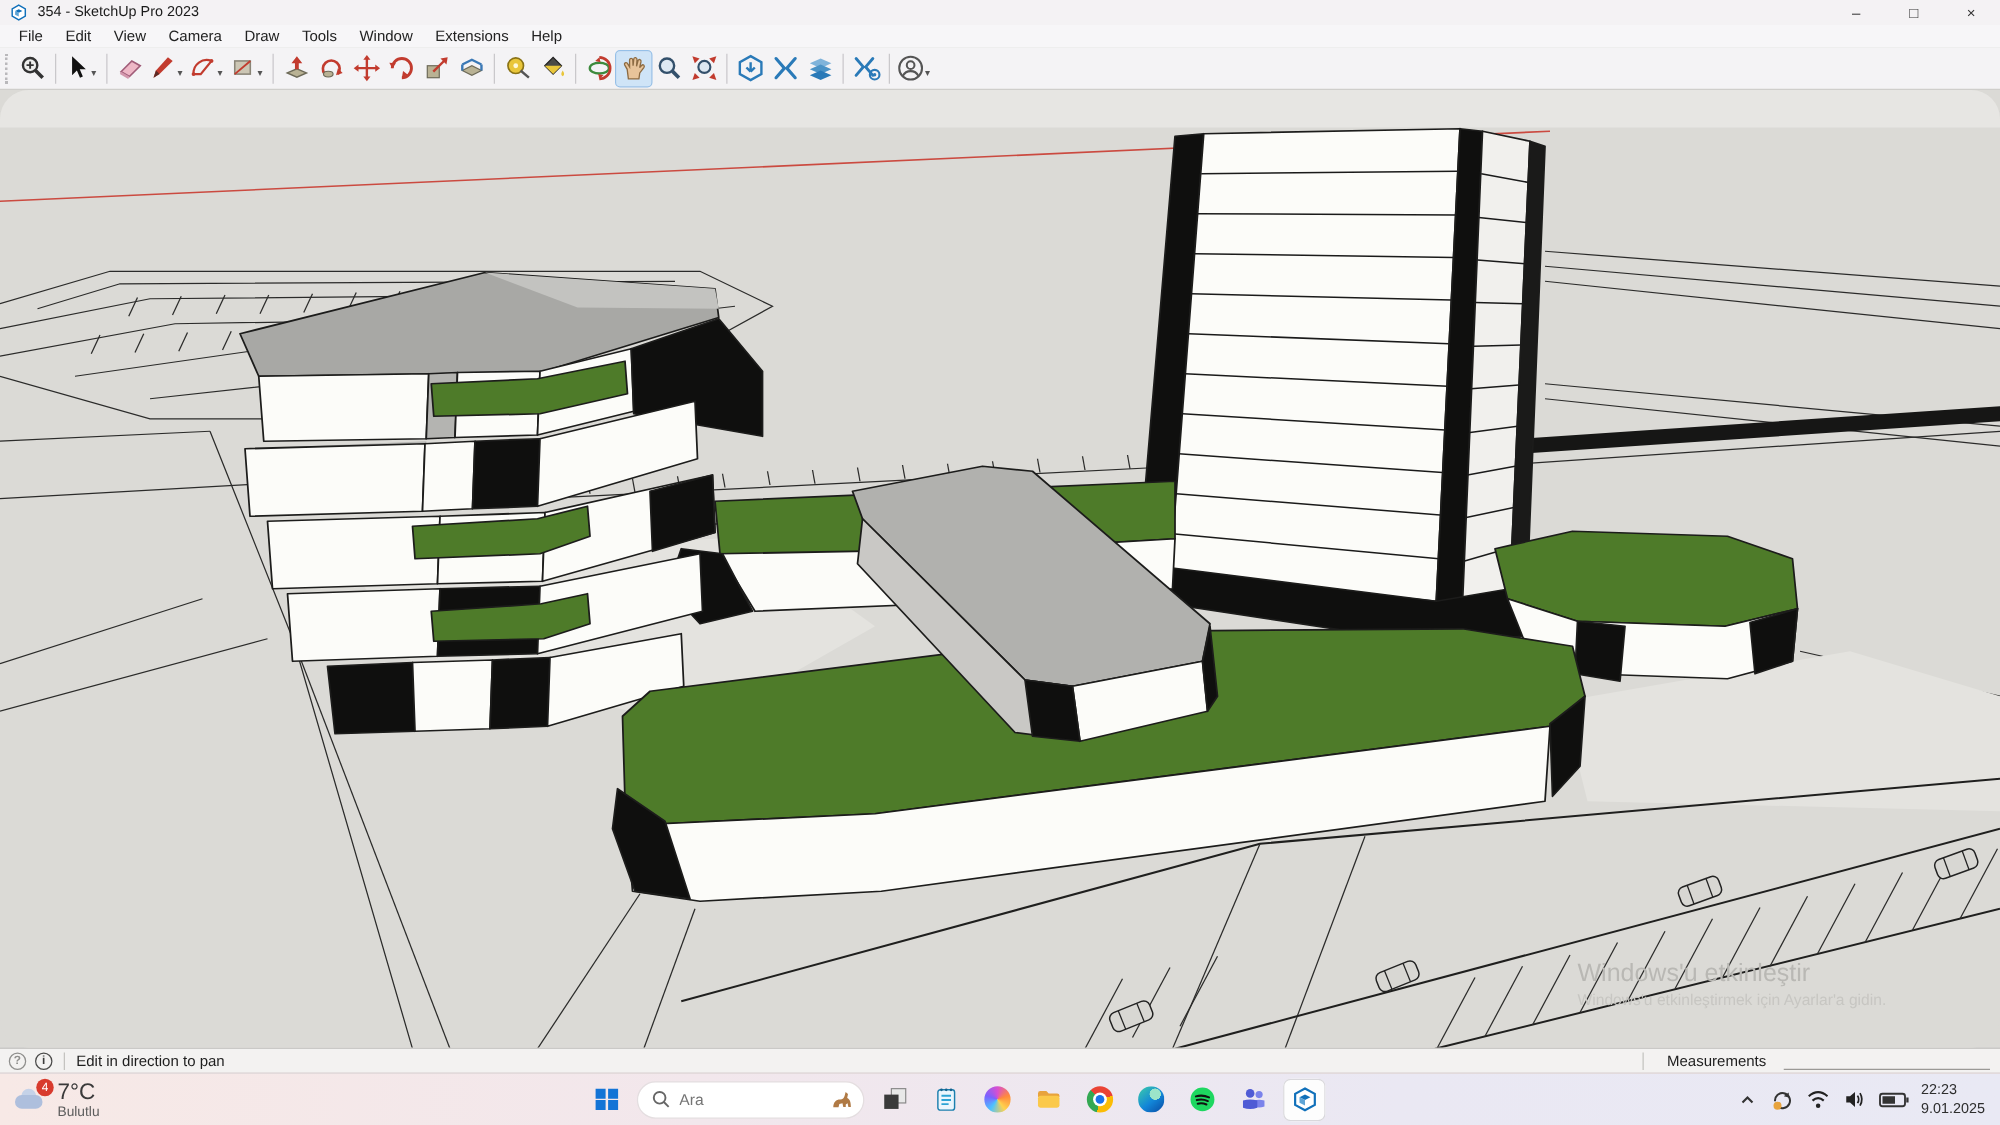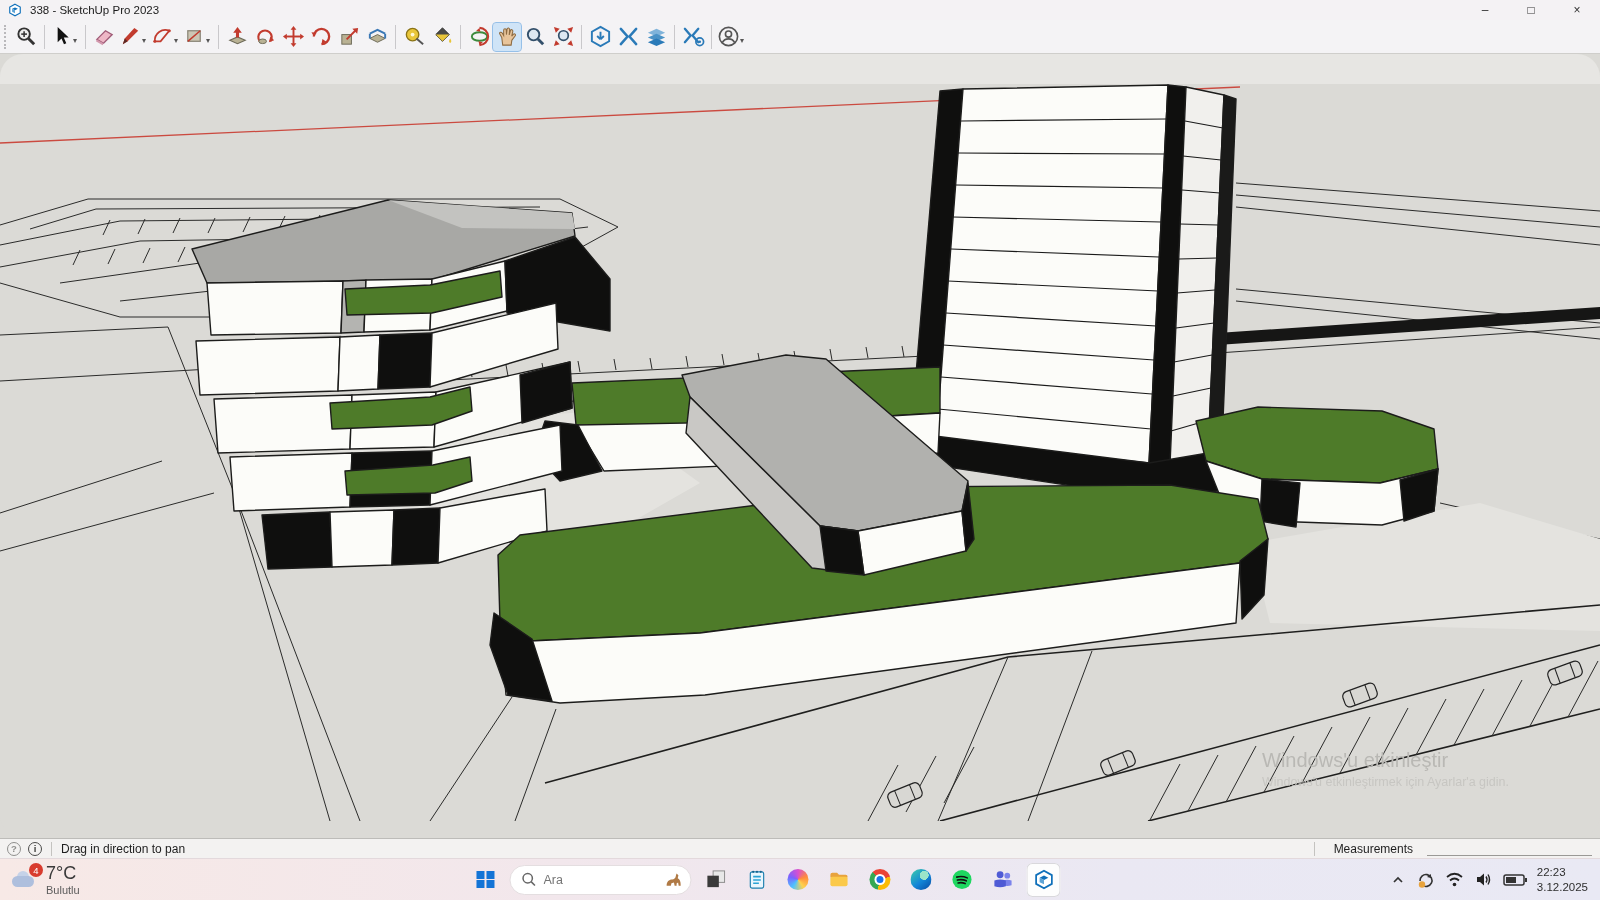--- a/index.html
+++ b/index.html
@@ -98,28 +98,39 @@
 <body>
 
 <div class="app">
 
   <div class="titlebar">
     <svg class="appicon" viewBox="0 0 24 24">
       <path d="M12,2 L21,7 L21,17 L12,22 L3,17 L3,7 Z" fill="#fff" stroke="#1070ba" stroke-width="2"></path>
       <path d="M7,10 L12,7.5 L17,10 L12,12.5 Z" fill="#1070ba"></path>
       <path d="M7,10 L7,15 L12,17.5 L12,12.5 Z" fill="#5ea4d6"></path>
     </svg>
-    <span class="title">338 - SketchUp Pro 2023</span>
+    <span class="title">354 - SketchUp Pro 2023</span>
     <div class="win-controls">
       <button class="win-btn">–</button>
       <button class="win-btn">□</button>
       <button class="win-btn close">×</button>
     </div>
   </div>
 
+  <div class="menubar">
+    <span class="menu-item">File</span>
+    <span class="menu-item">Edit</span>
+    <span class="menu-item">View</span>
+    <span class="menu-item">Camera</span>
+    <span class="menu-item">Draw</span>
+    <span class="menu-item">Tools</span>
+    <span class="menu-item">Window</span>
+    <span class="menu-item">Extensions</span>
+    <span class="menu-item">Help</span>
+  </div>
 
   <div class="toolbar">
     <span class="grip"></span>
 
     <button class="tb">
         <svg viewBox="0 0 24 24">
       <circle cx="9.5" cy="9.5" r="6" fill="#efefee" stroke="#333" stroke-width="2"></circle>
       <line x1="9.5" y1="6.5" x2="9.5" y2="12.5" stroke="#333" stroke-width="1.6"></line>
           <line x1="6.5" y1="9.5" x2="12.5" y2="9.5" stroke="#333" stroke-width="1.6"></line>
       <line x1="14" y1="14" x2="20" y2="20" stroke="#333" stroke-width="3"></line>
@@ -531,21 +542,21 @@
 
       <text class="wm1" x="1262" y="784">Windows'u etkinleştir</text>
       <text class="wm2" x="1262" y="803">Windows'u etkinleştirmek için Ayarlar'a gidin.</text>
     </svg>
   </div>
 
   <div class="statusbar">
     <span class="sb-ic">?</span>
     <span class="sb-ic dark">i</span>
     <span class="sb-sep"></span>
-    <span class="sb-hint">Drag in direction to pan</span>
+    <span class="sb-hint">Edit in direction to pan</span>
     <div class="sb-right">
       <span class="sb-sep"></span>
       <span class="meas-label">Measurements</span>
       <input class="meas-input" value="" style="">
     </div>
   </div>
 
   <div class="taskbar">
     <div class="weather">
       <span class="cloud">
@@ -659,17 +670,17 @@
         <path d="M3,7 L6,7 L10,3.5 L10,15.5 L6,12 L3,12 Z" fill="#222"></path>
         <path d="M12,6.5 q2,3 0,6 M14,4.5 q3,5 0,10" fill="none" stroke="#222" stroke-width="1.4"></path>
         </svg>
       <svg width="24" height="14" viewBox="0 0 24 14">
         <rect x="1" y="2" width="20" height="10" rx="2" fill="none" stroke="#333" stroke-width="1.5"></rect>
         <rect x="3" y="4" width="10" height="6" fill="#333"></rect>
           <rect x="22" y="5" width="2" height="4" fill="#333"></rect>
         </svg>
       <button class="clock" style="border:0;background:transparent;">
         <div>22:23</div>
-        <div>3.12.2025</div>
+        <div>9.01.2025</div>
       </button>
     </div>
   </div>
 </div>
 
 </body></html>

